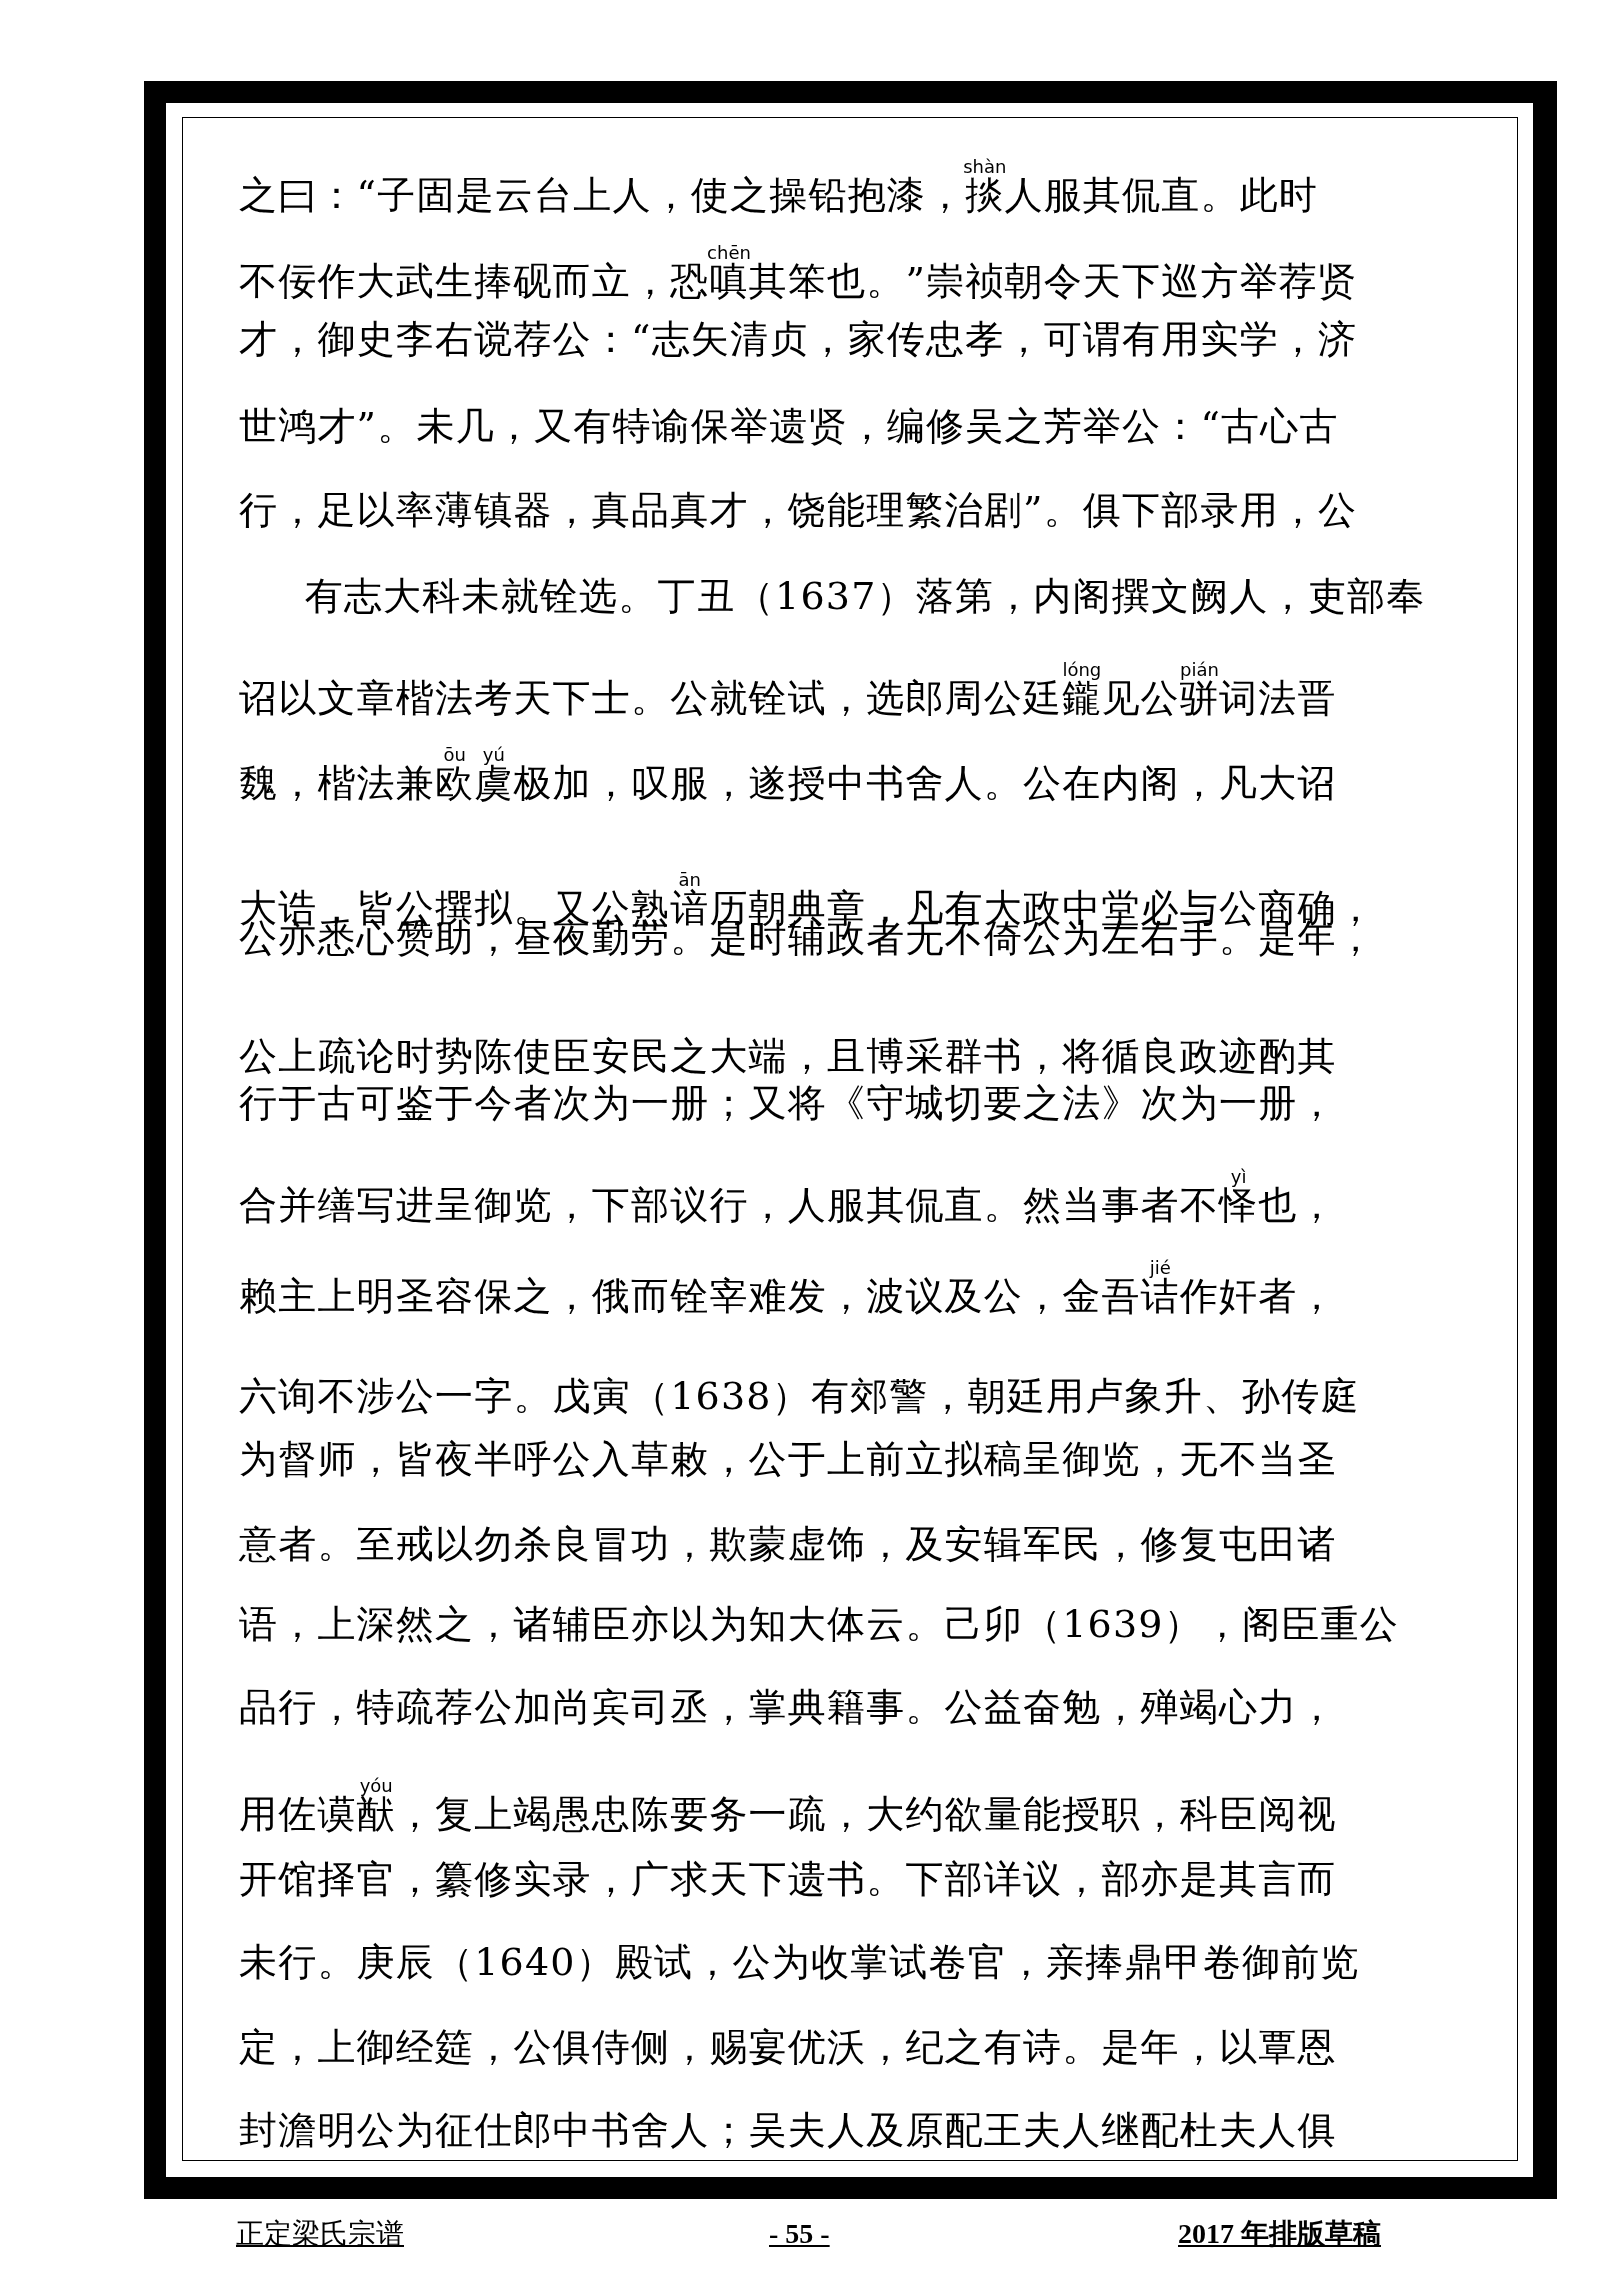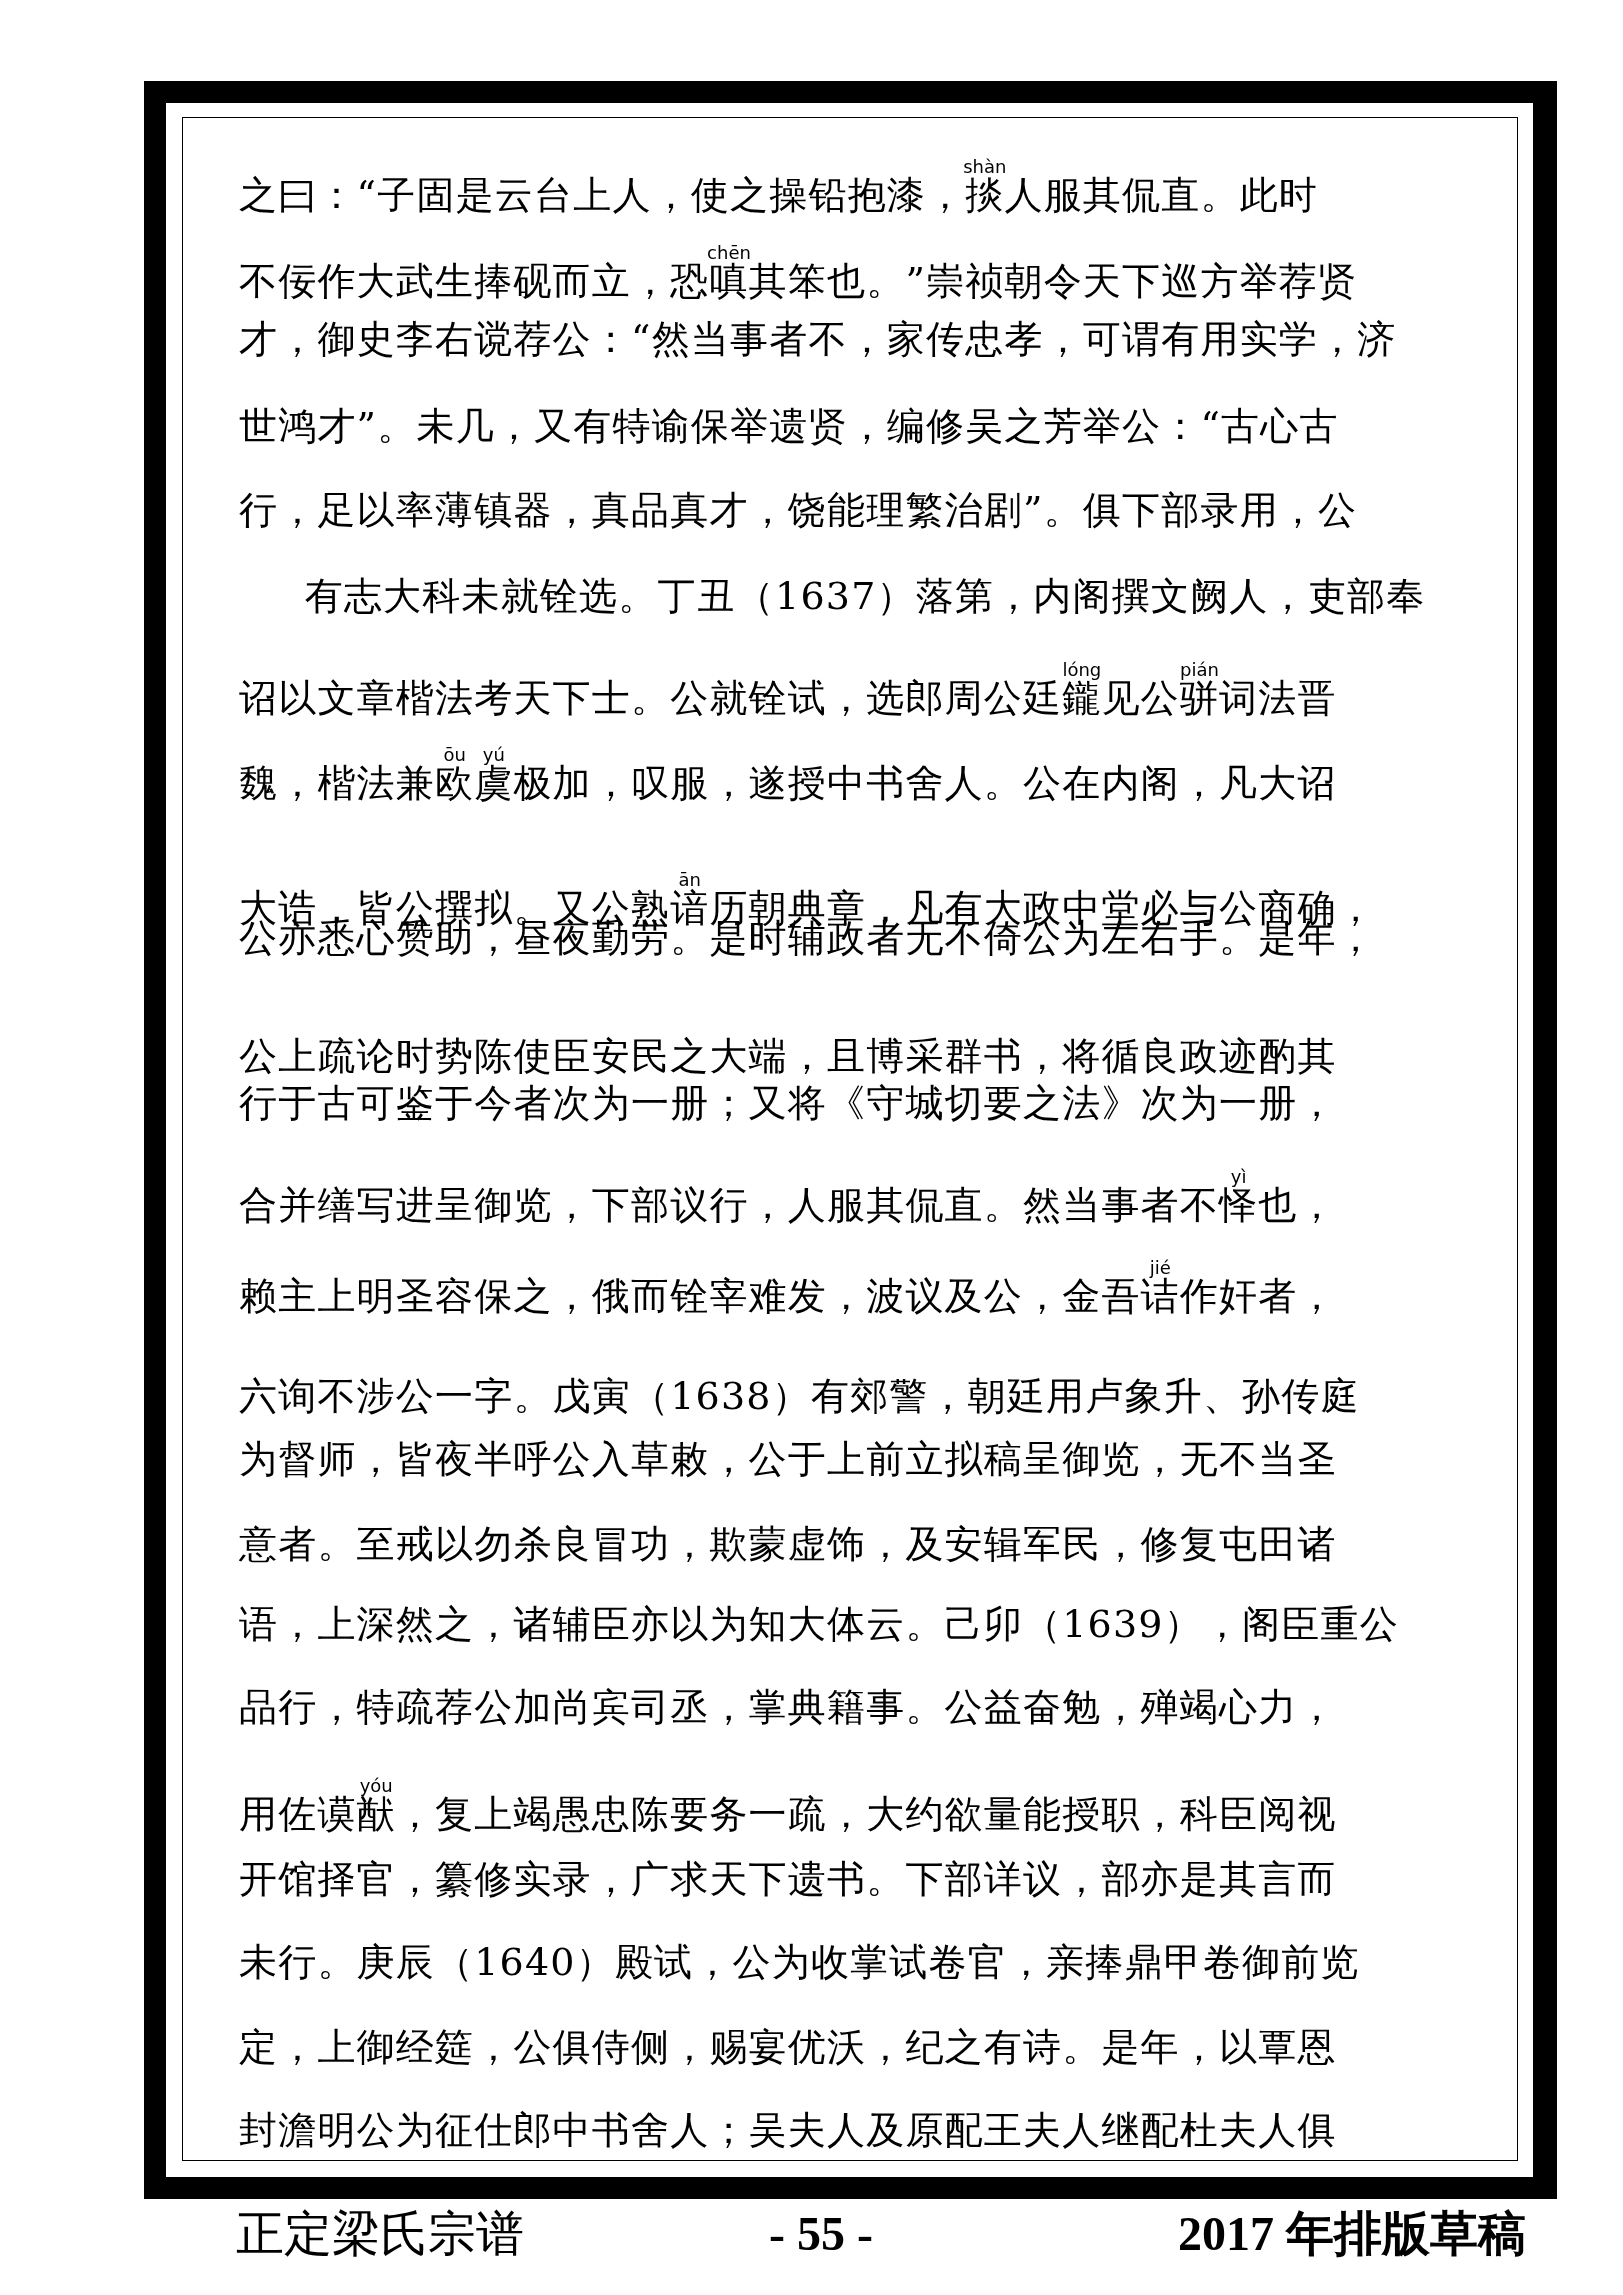--- a/index.html
+++ b/index.html
@@ -9,37 +9,37 @@
                  background: #000; }
   .frame-white { position: absolute; left: 166px; top: 103px; width: 1367px; height: 2074px;
                  background: #fff; }
   .frame-inner { position: absolute; left: 182px; top: 117px; width: 1336px; height: 2044px;
                  border: 1.6px solid #000; box-sizing: border-box; background: #fff; }
   .line { position: absolute; left: 239px; width: 1252px; height: 49px; line-height: 49px;
           font-size: 38px; white-space: nowrap; letter-spacing: 1.2px; font-weight: 500; }
   .line ruby { ruby-position: over; }
   .line rt { font-size: 18px; font-family: "DejaVu Sans", "Liberation Sans", sans-serif;
              letter-spacing: 0; line-height: 1; text-align: center; }
-  .footer { position: absolute; top: 2209px; height: 49px; line-height: 49px; font-size: 48px;
-            font-family: "Liberation Serif", "DejaVu Serif", serif; }
+  .footer { position: absolute; top: 2209px; height: 49px; line-height: 49px; font-size: 28px;
+            font-family: "Liberation Serif", "DejaVu Serif", serif; text-decoration: underline; }
   .footer-left { left: 236px; }
   .footer-center { left: 769px; font-weight: bold; }
   .footer-right { left: 1178px; font-weight: bold; }
 </style>
 </head>
 <body>
 
 <div class="frame-outer"></div>
 <div class="frame-white"></div>
 <div class="frame-inner"></div>
 
 <div id="text-body">
     <div class="line" style="top: 159px;"><span>之曰：“子固是云台上人，使之操铅抱漆，</span><ruby>掞<rt>shàn</rt></ruby><span>人服其侃直。此时</span></div>
     <div class="line" style="top: 245px;"><span>不佞作大武生捧砚而立，恐</span><ruby>嗔<rt>chēn</rt></ruby><span>其笨也。”崇祯朝令天下巡方举荐贤</span></div>
-    <div class="line" style="top: 315px;"><span>才，御史李右谠荐公：“然当事者不，家传忠孝，可谓有用实学，济</span></div>
+    <div class="line" style="top: 315px;"><span>才，御史李右谠荐公：“志矢清贞，家传忠孝，可谓有用实学，济</span></div>
     <div class="line" style="top: 402px;"><span>世鸿才”。未几，又有特谕保举遗贤，编修吴之芳举公：“古心古</span></div>
     <div class="line" style="top: 486px;"><span>行，足以率薄镇器，真品真才，饶能理繁治剧”。俱下部录用，公</span></div>
     <div class="line" style="top: 572px; text-align: center;"><span>有志大科未就铨选。丁丑（1637）落第，内阁撰文阙人，吏部奉</span></div>
     <div class="line" style="top: 662px;"><span>诏以文章楷法考天下士。公就铨试，选郎周公廷</span><ruby>鑨<rt>lóng</rt></ruby><span>见公</span><ruby>骈<rt>pián</rt></ruby><span>词法晋</span></div>
     <div class="line" style="top: 747px;"><span>魏，楷法兼</span><ruby>欧<rt>ōu</rt></ruby><ruby>虞<rt>yú</rt></ruby><span>极加，叹服，遂授中书舍人。公在内阁，凡大诏</span></div>
     <div class="line" style="top: 872px;"><span>大诰，皆公撰拟。又公熟</span><ruby>谙<rt>ān</rt></ruby><span>历朝典章，凡有大政中堂必与公商确，</span></div>
     <div class="line" style="top: 914px;"><span>公亦悉心赞助，昼夜勤劳。是时辅政者无不倚公为左右手。是年，</span></div>
     <div class="line" style="top: 996px; margin-top: 36px;"><span>公上疏论时势陈使臣安民之大端，且博采群书，将循良政迹酌其</span></div>
     <div class="line" style="top: 1079px;"><span>行于古可鉴于今者次为一册；又将《守城切要之法》次为一册，</span></div>
     <div class="line" style="top: 1169px;"><span>合并缮写进呈御览，下部议行，人服其侃直。然当事者不</span><ruby>怿<rt>yì</rt></ruby><span>也，</span></div>

